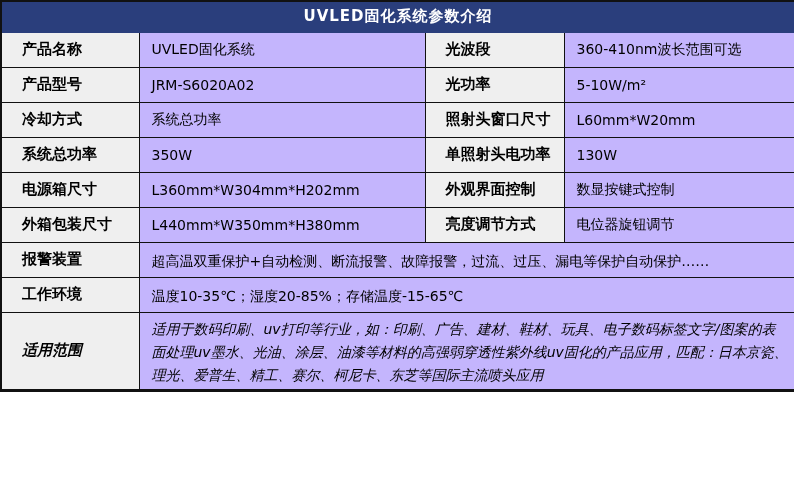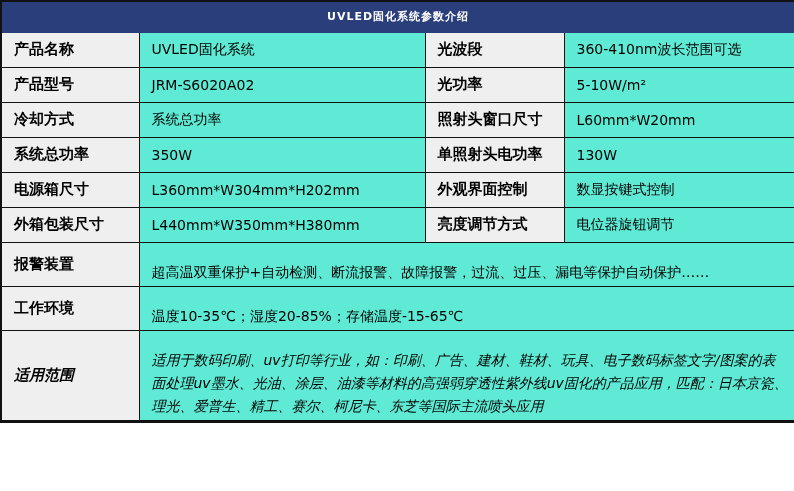--- a/index.html
+++ b/index.html
@@ -19,42 +19,42 @@
   .spec-table td {
     border: 1px solid #111111;
     vertical-align: middle;
     overflow: hidden;
   }
   .header-cell {
     background: #2a3e7c;
     color: #ffffff;
     text-align: center;
     font-weight: bold;
-    font-size: 11px;
+    font-size: 15px;
     height: 31px;
     letter-spacing: 1px;
     border-color: #2a3e7c !important;
   }
   .lbl {
     background: #efefef;
     font-weight: bold;
     font-size: 15px;
-    padding-left: 12px;
+    padding-left: 20px;
     height: 35px;
   }
   .val {
-    background: #5eead4;
+    background: #c4b5fd;
     font-size: 14px;
     padding-left: 12px;
     padding-right: 6px;
     height: 35px;
   }
   .val.multiline {
     line-height: 23px;
-    padding-top: 18px;
+    padding-top: 5px;
     padding-bottom: 2px;
   }
   tr.tall td { height: 71px; font-style: italic; }
 </style>
 </head>
 <body>
 
 <table class="spec-table">
   <colgroup>
     <col style="width:138px">

